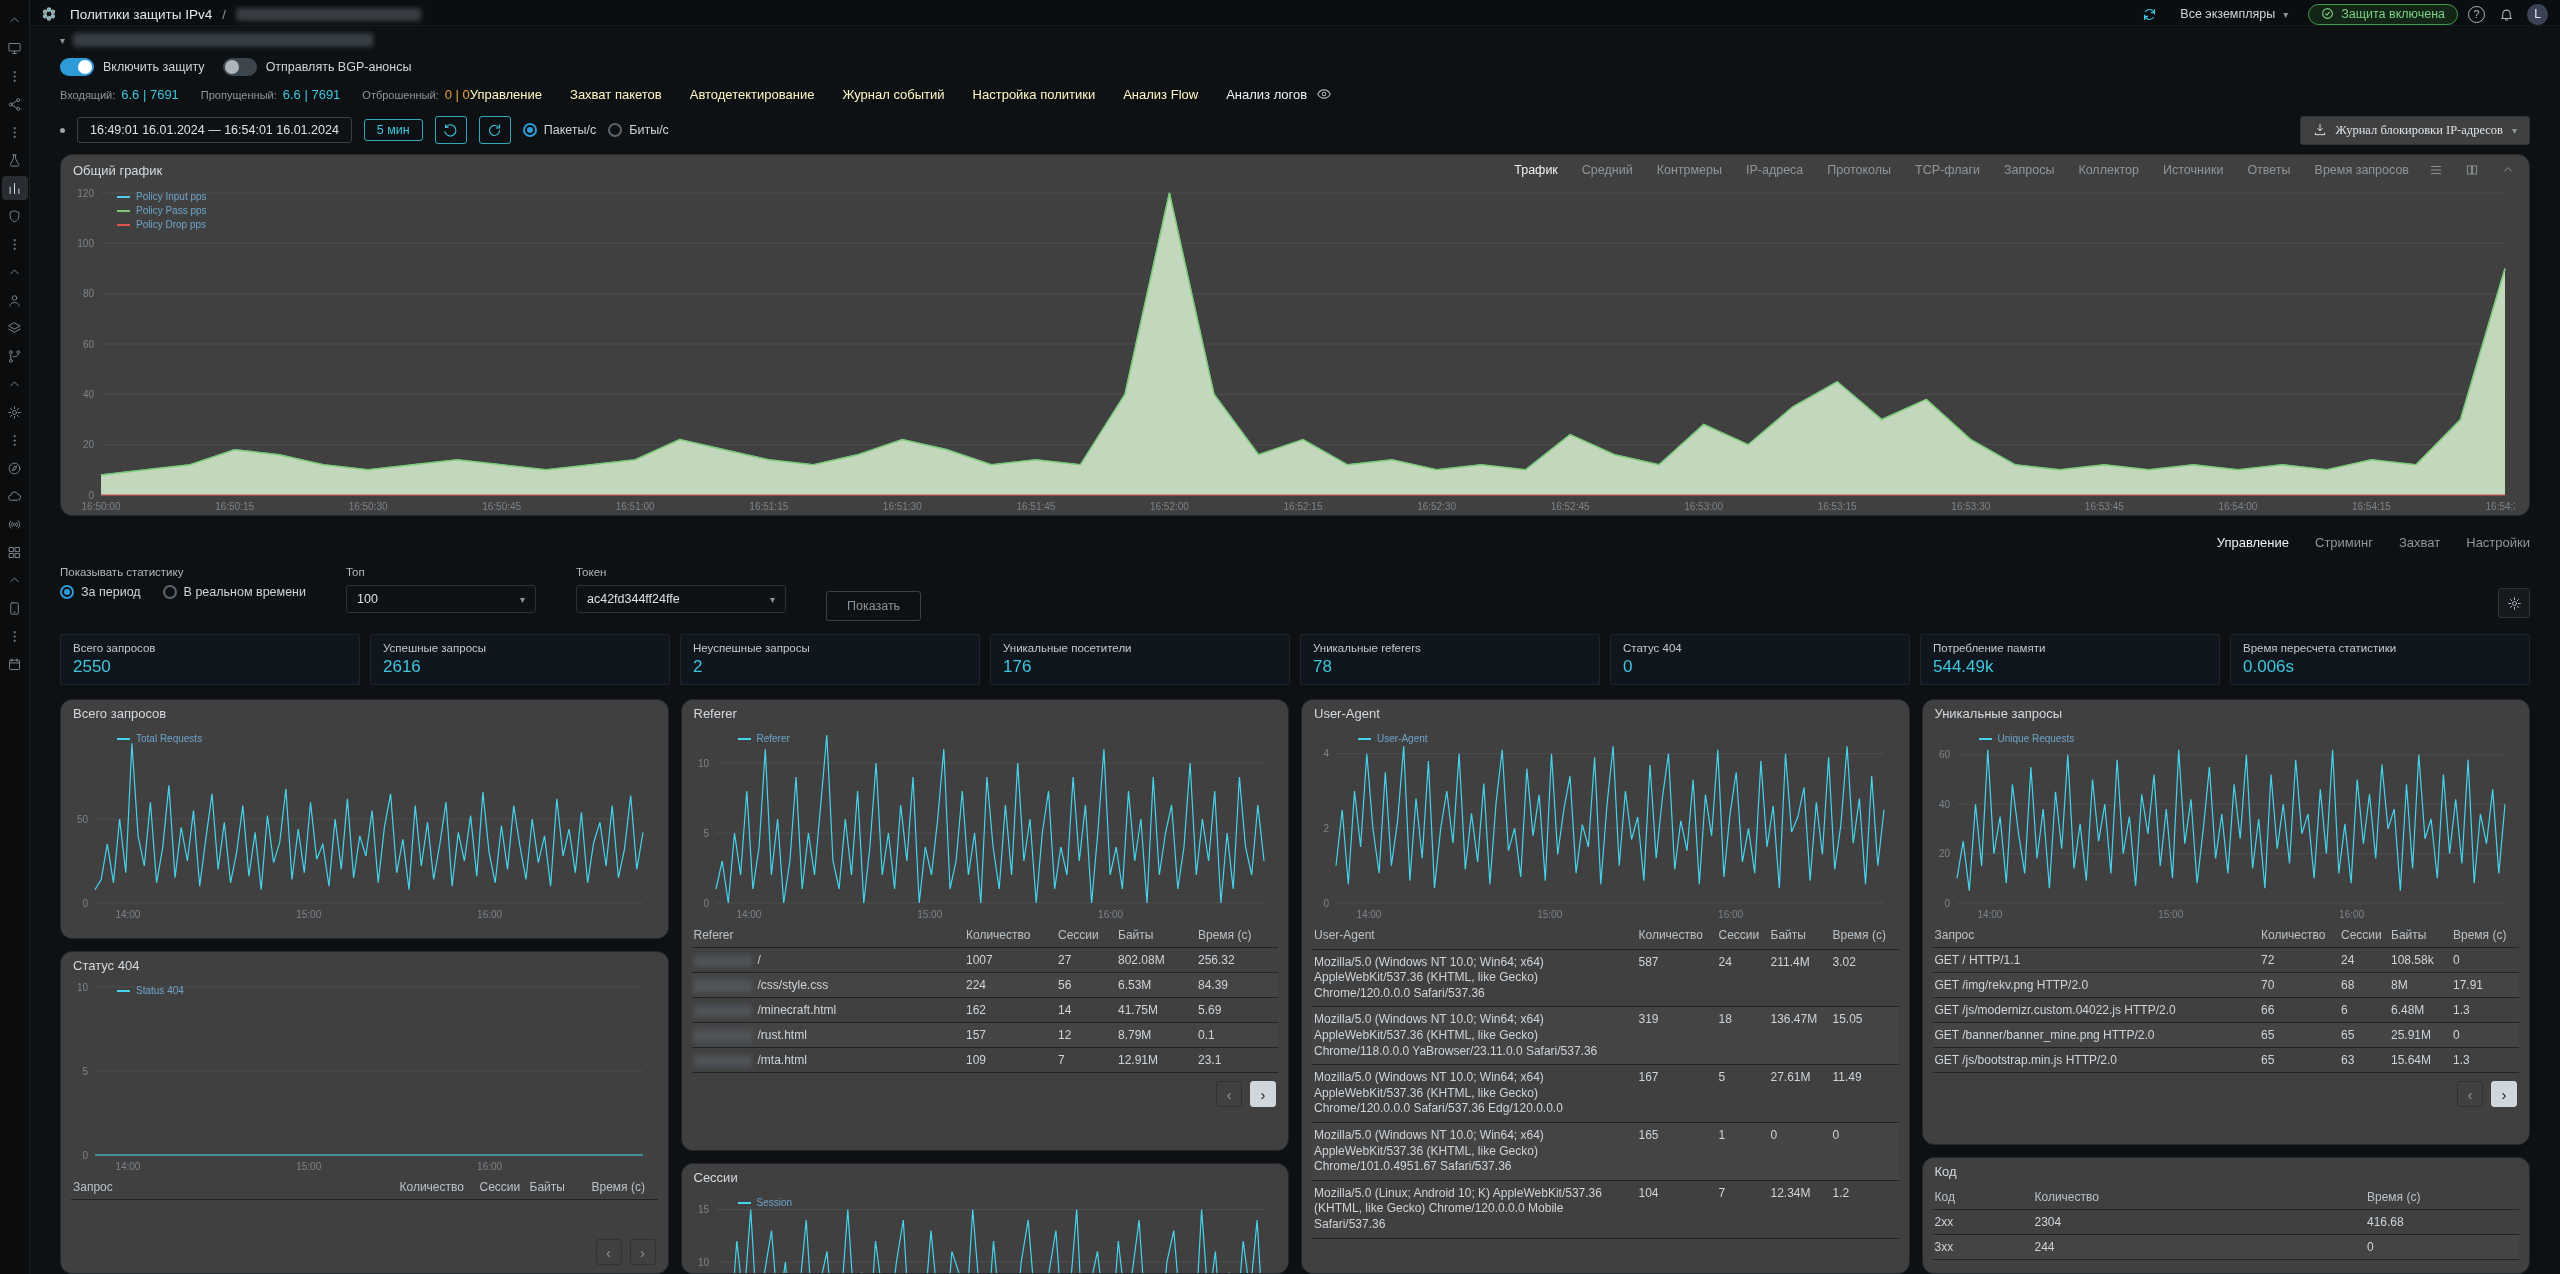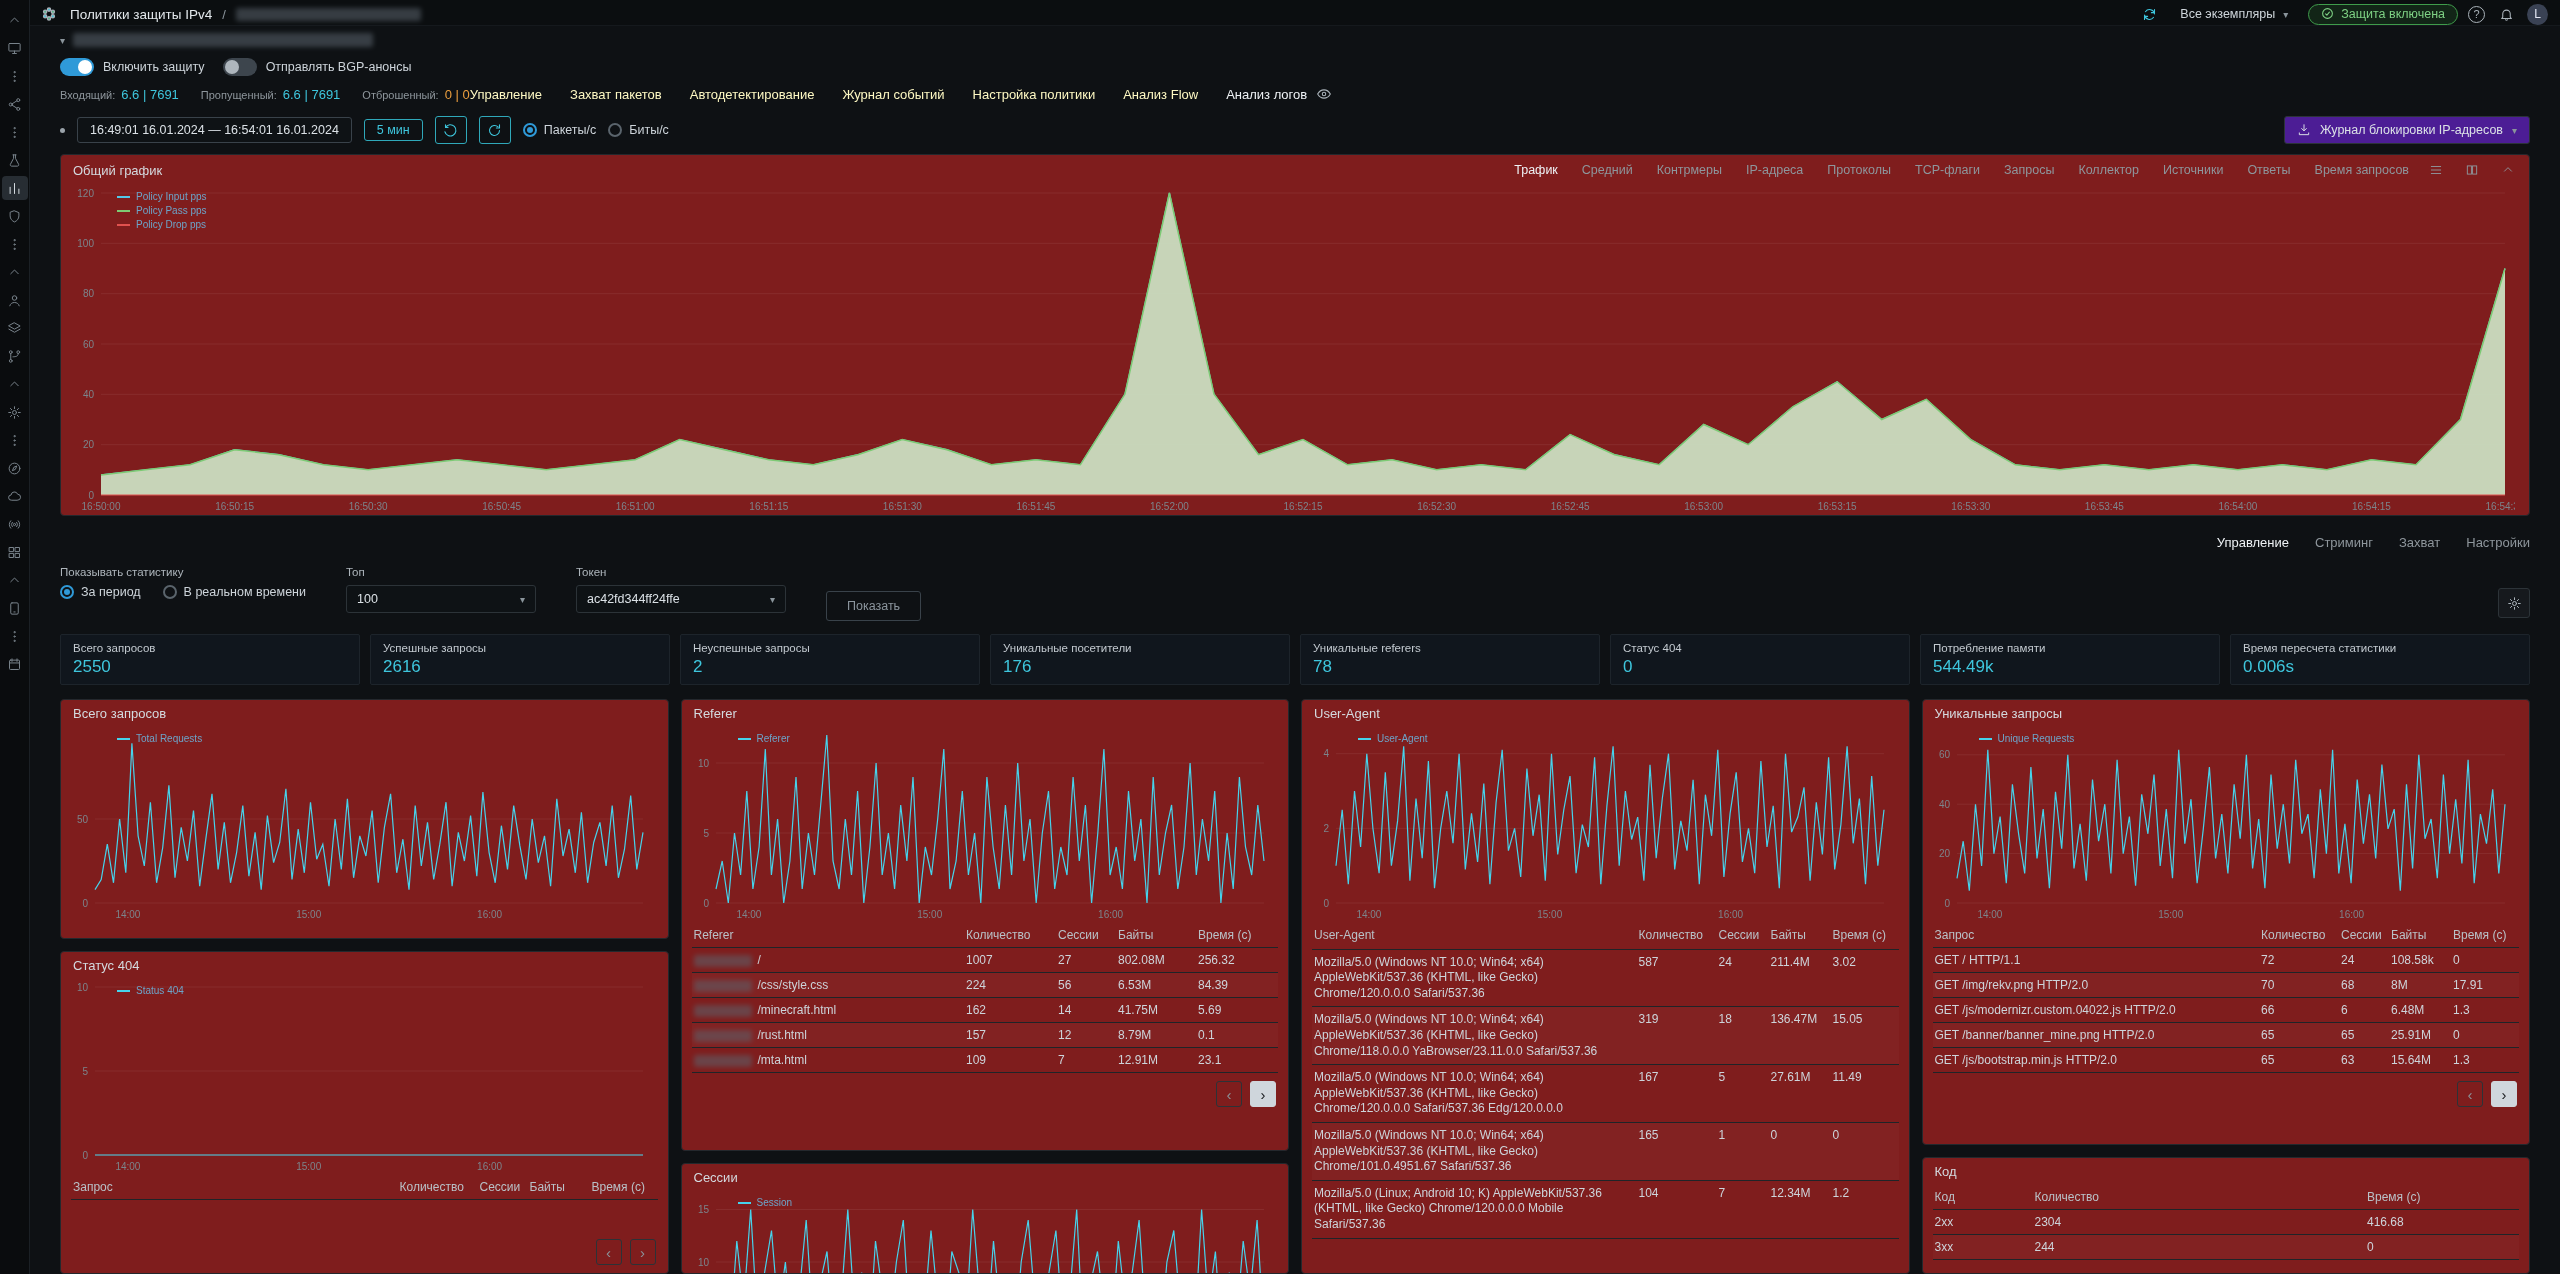--- a/index.html
+++ b/index.html
@@ -64,26 +64,26 @@
   .dot{width:5px;height:5px;border-radius:50%;background:#9aa3aa;flex:none}
   .range-box{border:1px solid #39424a;border-radius:3px;padding:5px 12px;color:#dbe1e6;font-size:12.5px;background:#0e1215}
   .btn-teal{border:1px solid #2fa8ba;border-radius:3px;color:#3ec6dd;background:transparent;padding:3px 12px;font-size:12.5px;cursor:pointer;font-family:inherit}
   .btn-teal.sq{width:32px;height:28px;padding:0;display:flex;align-items:center;justify-content:center}
   .btn-teal svg{width:15px;height:15px;stroke:#3ec6dd;fill:none;stroke-width:1.7;stroke-linecap:round;stroke-linejoin:round}
   .radio{display:flex;align-items:center;gap:7px;color:#cdd4da;font-size:12.5px;cursor:pointer}
   .rdot{width:14px;height:14px;border-radius:50%;border:2px solid #5a646c;display:inline-block;position:relative;flex:none}
   .rdot.on{border-color:#2f9ad8}
   .rdot.on::after{content:'';position:absolute;inset:2px;background:#2f9ad8;border-radius:50%}
   .spacer{flex:1}
-  .btn-dark{display:flex;align-items:center;gap:9px;background:#4c1d95;border:1px solid #2c3338;border-radius:3px;
-    color:#dbe1e6;font-size:12.5px;padding:6px 12px;cursor:pointer;font-family:Liberation Sans, sans-serif}
+  .btn-dark{display:flex;align-items:center;gap:9px;background:#404040;border:1px solid #2c3338;border-radius:3px;
+    color:#dbe1e6;font-size:12.5px;padding:6px 12px;cursor:pointer;font-family:Liberation Serif, serif}
   .btn-dark svg{width:14px;height:14px;stroke:#dbe1e6;fill:none;stroke-width:1.7;stroke-linecap:round;stroke-linejoin:round}
 
   
-  .panel{background:#7f1d1d;border:1px solid #24282d;border-radius:4px;display:flex;flex-direction:column;min-height:0;overflow:hidden}
+  .panel{background:#404040;border:1px solid #24282d;border-radius:12px;display:flex;flex-direction:column;min-height:0;overflow:hidden}
   .overview{margin:2px 30px 10px;flex:none}
   .p-head{display:flex;align-items:center;padding:6px 12px;gap:18px}
   .p-title{color:#d4dadf;font-size:13px;white-space:nowrap}
   .p-tabs{display:flex;align-items:center;gap:24px;margin-left:auto}
   .ptab{color:#8e969c;font-size:12.5px;cursor:pointer;white-space:nowrap}
   .ptab.active{color:#eef2f5}
   .icon-sm{width:18px;height:18px;display:flex;align-items:center;justify-content:center;cursor:pointer}
   .icon-sm svg{width:14px;height:14px;stroke:#8e969c;fill:none;stroke-width:1.6;stroke-linecap:round}
   .chart-wrap{position:relative;padding:0 4px}
   .legend{position:absolute;left:56px;top:6px;z-index:2;display:flex;gap:14px}

